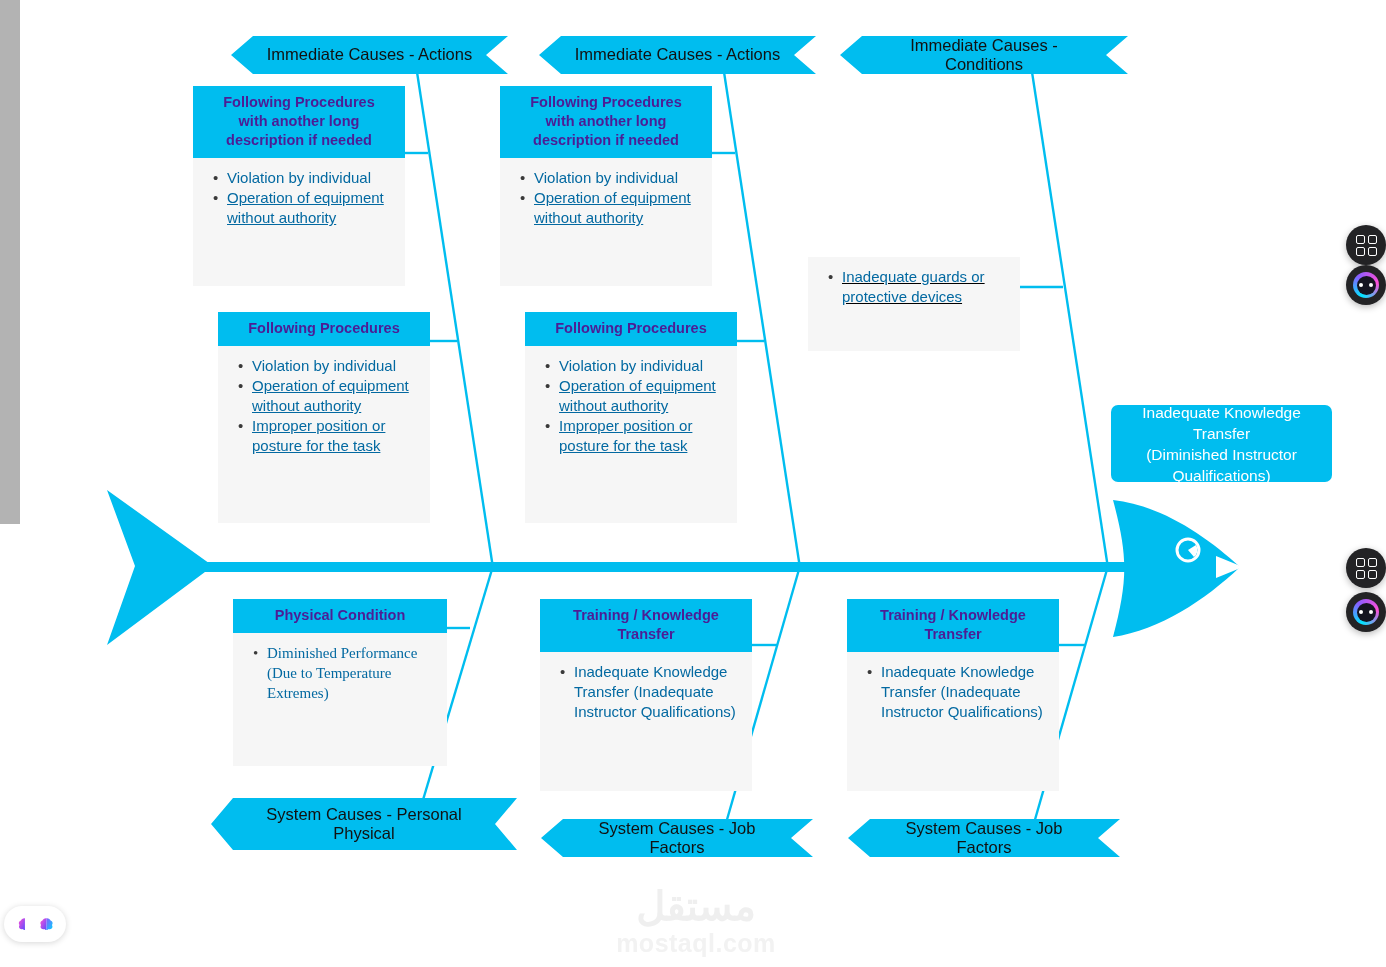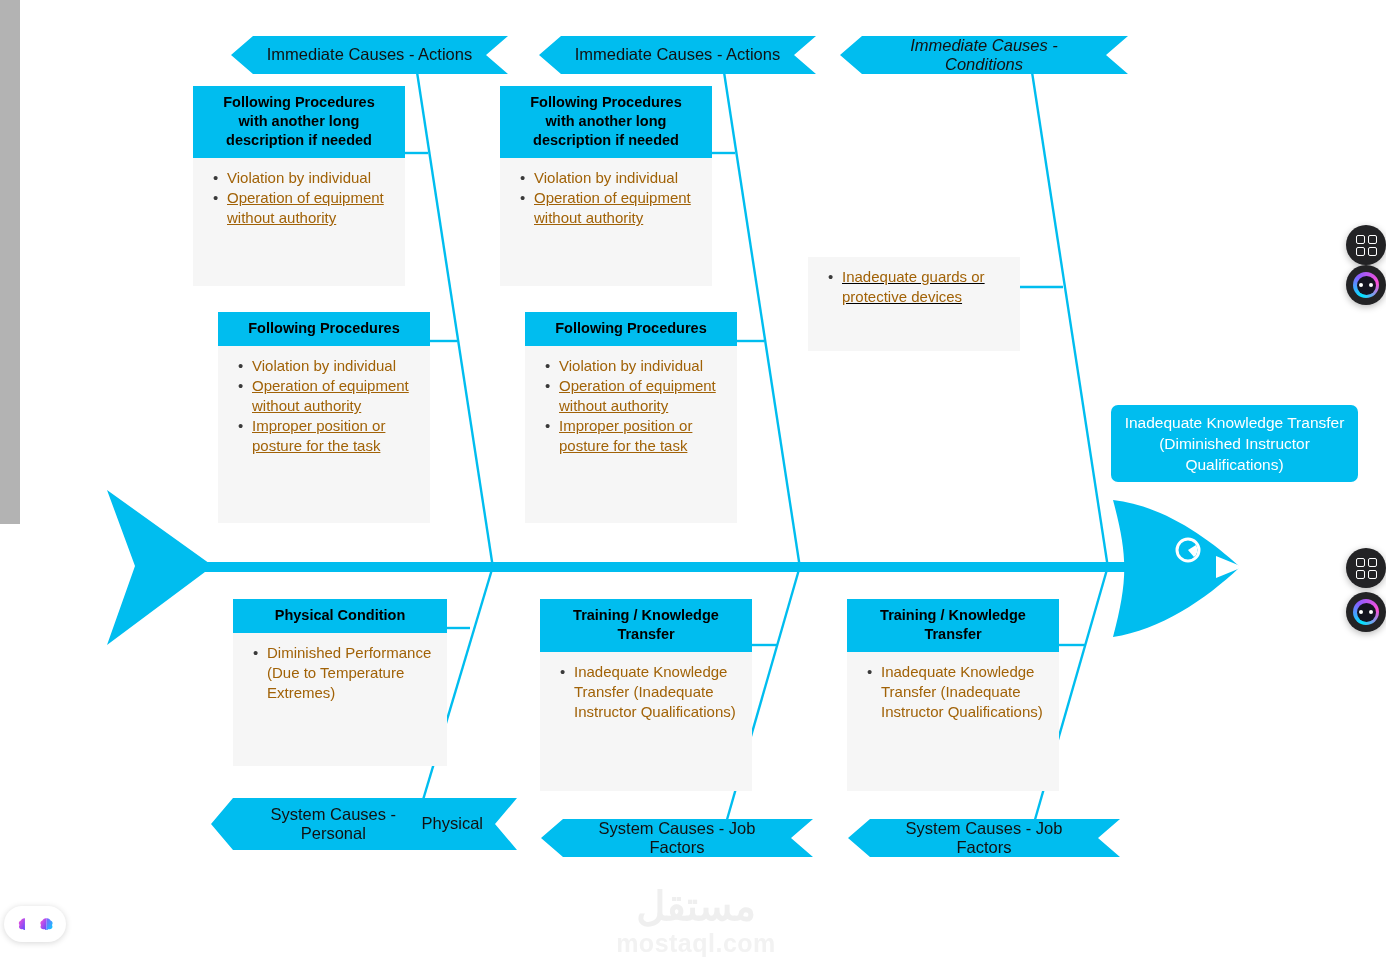--- a/index.html
+++ b/index.html
@@ -61,41 +61,41 @@
     clip-path: polygon(22px 0, 100% 0, calc(100% - 22px) 50%, 100% 100%, 22px 100%, 0 50%);
   }
 
   
   .card {
     position: absolute;
     box-sizing: border-box;
   }
   .card-head {
     background: var(--accent, #00bdef);
-    color: #000000;
+    color: #4c1d95;
     font-weight: bold;
     font-size: 14.5px;
     line-height: 1.32;
     text-align: center;
     padding: 7px 10px 8px;
     box-sizing: border-box;
   }
   .card-body {
     background: #f6f6f6;
     box-sizing: border-box;
     padding: 10px 8px 14px 8px;
   }
   .card-body ul {
     margin: 0;
     padding: 0 4px 0 26px;
     list-style: none;
   }
   .card-body li {
     position: relative;
-    color: #a16207;
+    color: #0369a1;
     font-size: 15px;
     line-height: 20px;
     margin: 0 0 0 0;
     padding: 0;
   }
   .card-body li + li { margin-top: 0px; text-decoration: underline; }
   .card-body li::before {
     content: "\2022";
     position: absolute;
     left: -14px;
@@ -258,21 +258,21 @@
   </svg>
 
   <div class="chev" style="left:231px; top:36px; width:277px; height:38px;">
     <span>Immediate Causes - Actions</span>
   </div>
 
   <div class="chev" style="left:539px; top:36px; width:277px; height:38px;">
     <span>Immediate Causes - Actions</span>
   </div>
 
-  <div class="chev" style="left:840px; top:36px; width:288px; height:38px;font-style:italic;">
+  <div class="chev" style="left:840px; top:36px; width:288px; height:38px;">
     <span>Immediate Causes - Conditions</span>
   </div>
 
   <div class="card" style="left:193px; top:86px; width:212px;">
     <div class="card-head">
       <div>Following Procedures</div>
       <div>with another long</div>
       <div>description if needed</div>
     </div>
     <div class="card-body" style="height:128px;">
@@ -324,33 +324,33 @@
   </div>
 
   <div class="card" style="left:808px; top:257px; width:212px;">
     <div class="card-body" style="height:94px;text-decoration:underline;">
       <ul>
         <li>Inadequate guards or protective devices</li>
       </ul>
     </div>
   </div>
 
-  <div class="head-bubble" style="left:1111px; top:405px; width:247px; height:77px;">
+  <div class="head-bubble" style="left:1111px; top:405px; width:221px; height:77px;">
     <div>
       <div>Inadequate Knowledge Transfer</div>
       <div>(Diminished Instructor</div>
       <div>Qualifications)</div>
     </div>
   </div>
 
   <div class="card" style="left:233px; top:599px; width:214px;">
     <div class="card-head">
       <div>Physical Condition</div>
     </div>
-    <div class="card-body" style="height:133px;">
+    <div class="card-body" style="height:133px;font-family:Liberation Serif, serif;">
       <ul>
         <li>Diminished Performance (Due to Temperature Extremes)</li>
       </ul>
     </div>
   </div>
 
   <div class="card" style="left:540px; top:599px; width:212px;">
     <div class="card-head">
       <div>Training / Knowledge</div>
       <div>Transfer</div>
@@ -367,21 +367,21 @@
       <div>Training / Knowledge</div>
       <div>Transfer</div>
     </div>
     <div class="card-body" style="height:139px;">
       <ul>
         <li>Inadequate Knowledge Transfer (Inadequate Instructor Qualifications)</li>
       </ul>
     </div>
   </div>
 
-  <div class="chev" style="left:211px; top:798px; width:306px; height:52px; flex-direction:row;">
+  <div class="chev" style="left:211px; top:798px; width:306px; height:52px; flex-direction:column;">
     <span>System Causes - Personal</span>
     <span>Physical</span>
   </div>
 
   <div class="chev" style="left:541px; top:819px; width:272px; height:38px;">
     <span>System Causes - Job Factors</span>
   </div>
 
   <div class="chev" style="left:848px; top:819px; width:272px; height:38px;">
     <span>System Causes - Job Factors</span>

